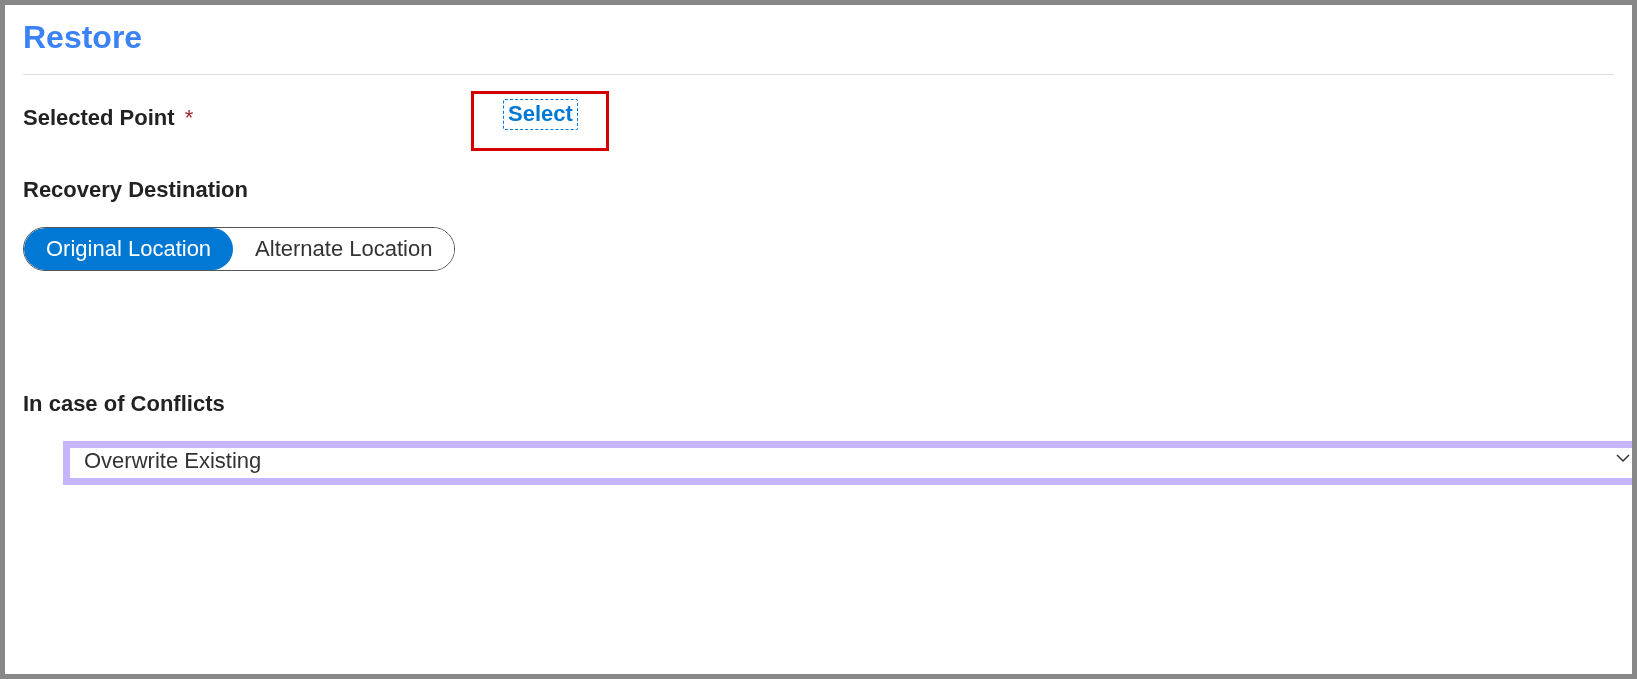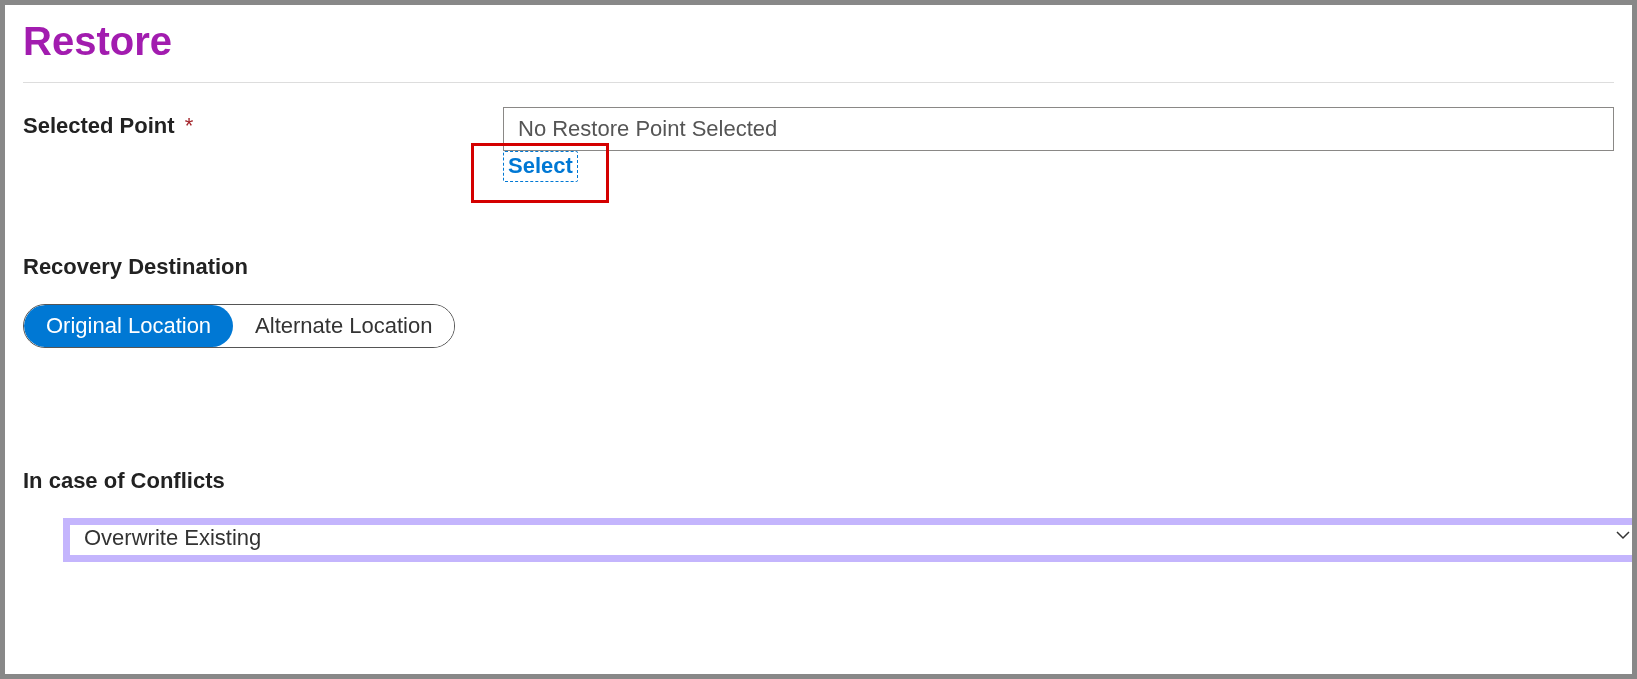--- a/index.html
+++ b/index.html
@@ -12,23 +12,23 @@
       background: #fff;
       width: 1637px;
       height: 679px;
       border: 5px solid #888;
       position: relative;
     }
     .panel {
       padding: 14px 18px;
     }
     .page-title {
-      font-size: 40px;
+      font-size: 32px;
       font-weight: 600;
-      color: #a21caf;
+      color: #3b82f6;
       padding-bottom: 18px;
     }
     .divider {
       border: none;
       border-top: 1px solid #ddd;
       margin-bottom: 24px;
     }
     .field-row {
       display: flex;
       align-items: flex-start;
@@ -79,21 +79,21 @@
       cursor: pointer;
       border: 1.5px dashed #0078d4;
       padding: 0 4px;
       line-height: 1.3;
       border-radius: 2px;
     }
     .section-label {
       font-size: 22px;
       font-weight: 600;
       color: #222;
-      margin-top: 57px;
+      margin-top: 32px;
       margin-bottom: 24px;
     }
     .pill-toggle {
       display: inline-flex;
       border: 1px solid #555;
       border-radius: 999px;
       overflow: hidden;
       height: 44px;
       align-items: stretch;
     }
@@ -148,21 +148,20 @@
 
   <h1 class="page-title">Restore</h1>
   <hr class="divider">
 
   <div class="field-row">
     <div class="label-col">
       <span>Selected Point</span>
       <span class="required-star">*</span>
     </div>
     <div class="input-col">
-      <input type="text" class="text-input" readonly="" value="No Restore Point Selected" style="">
       <div class="select-link-wrapper">
         <div class="red-highlight"></div>
         <span class="select-link">Select</span>
       </div>
     </div>
   </div>
 
   <div class="section-label">Recovery Destination</div>
 
   <div class="pill-toggle">

